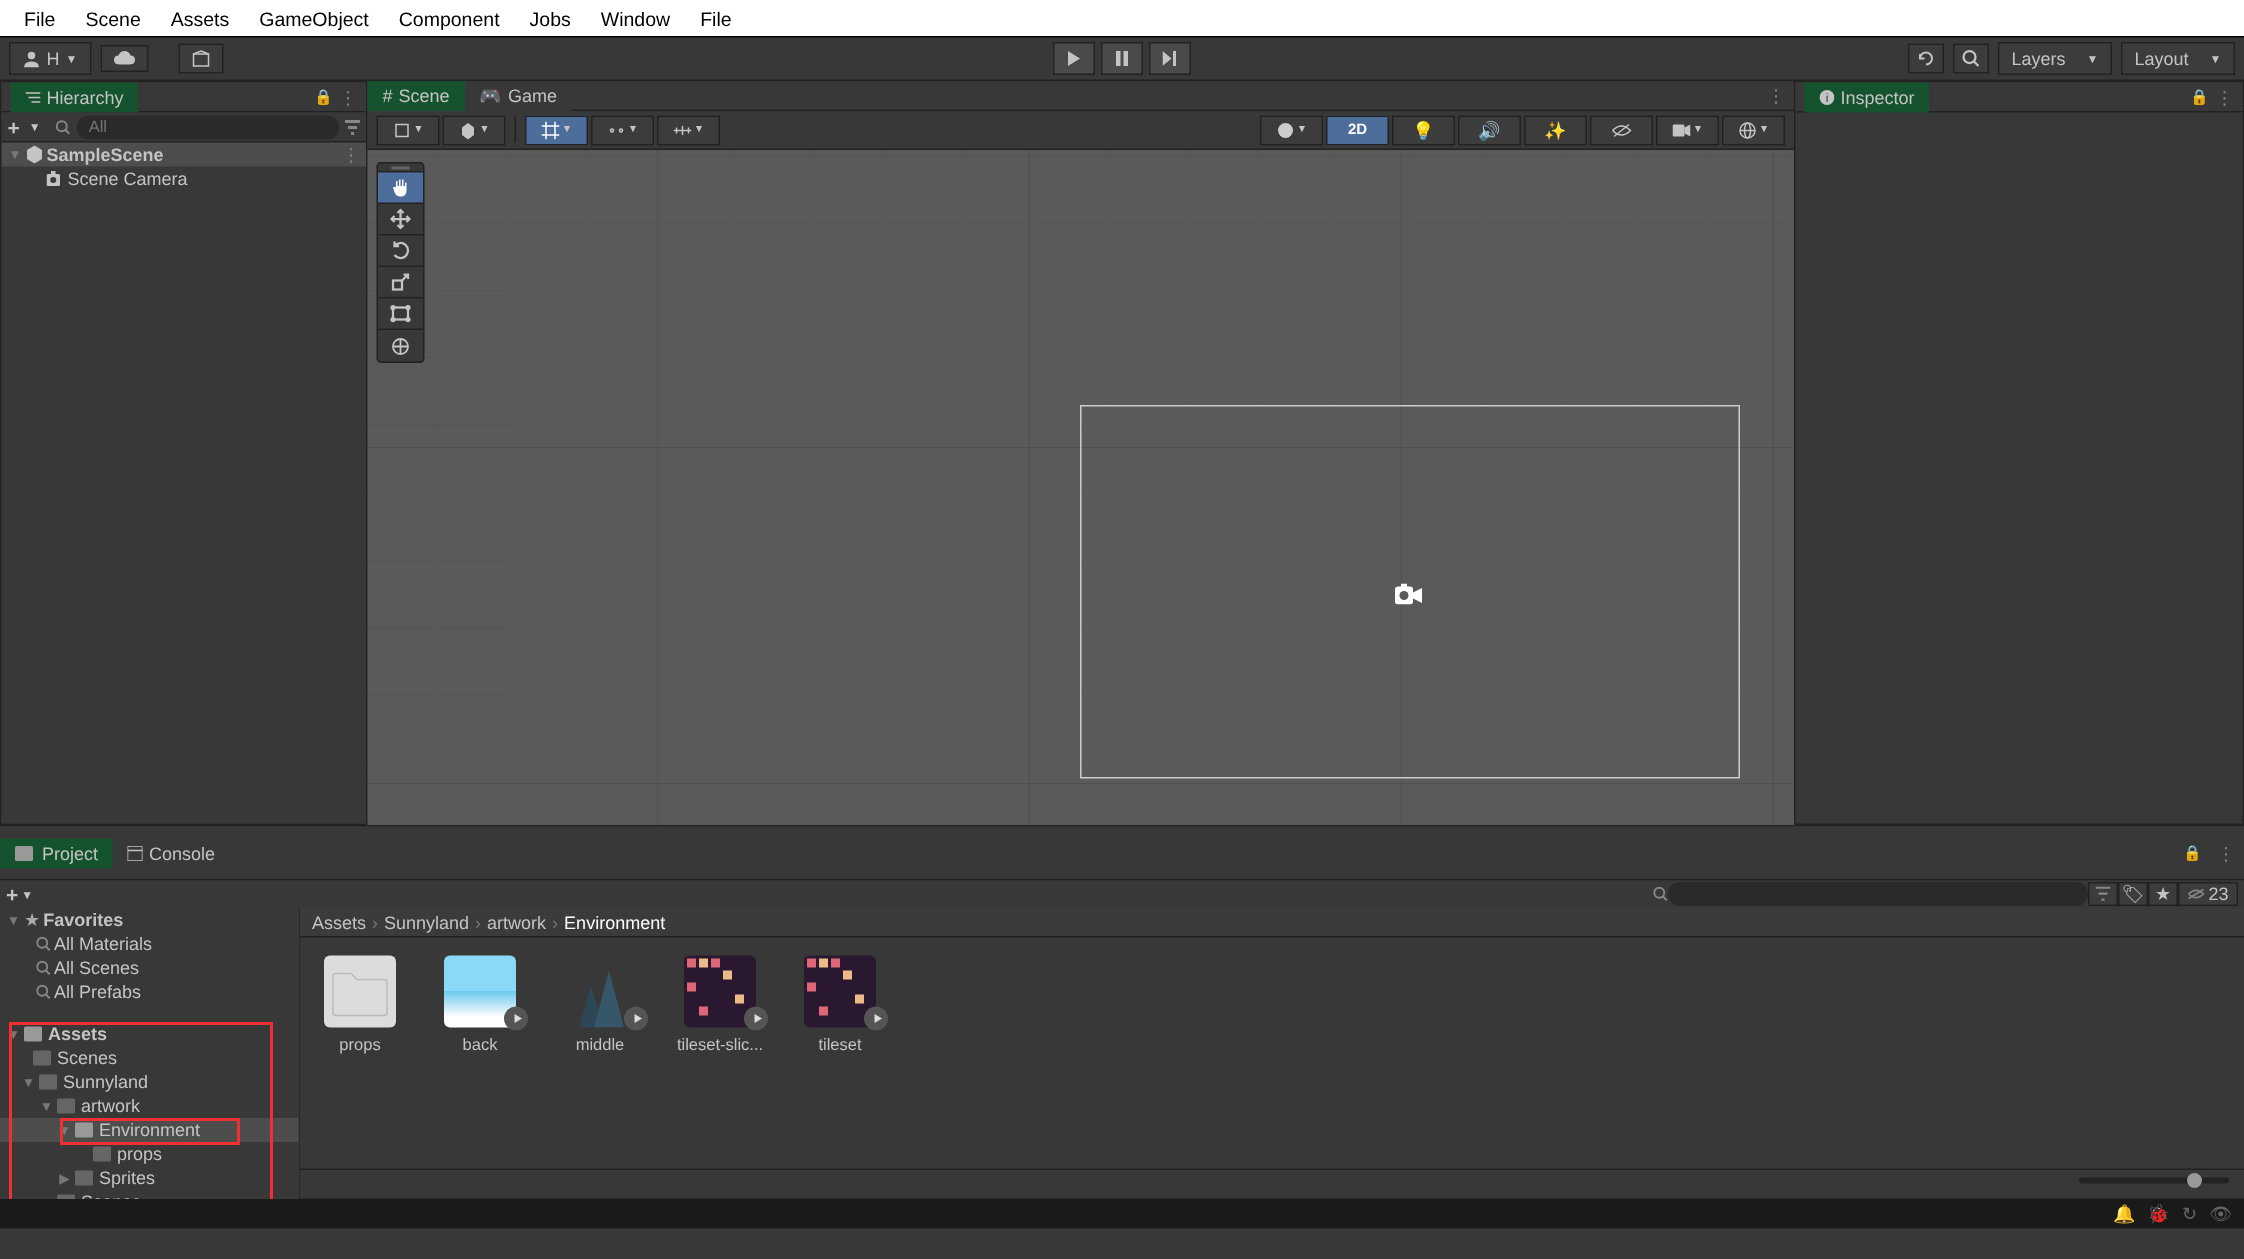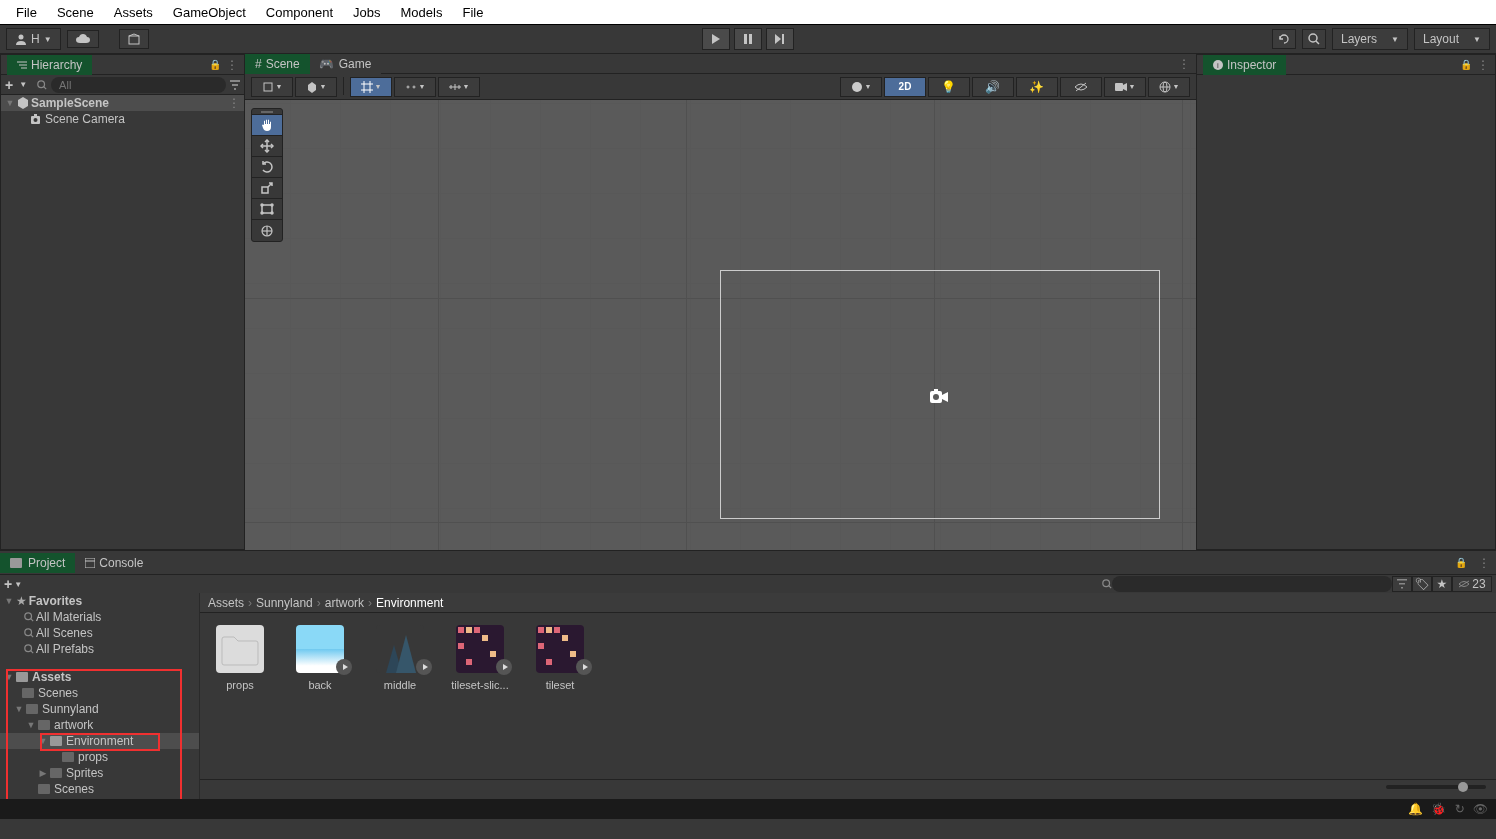--- a/index.html
+++ b/index.html
@@ -33,21 +33,21 @@
 .grid-bg{position:absolute;inset:0;background-image:linear-gradient(#505050 1px,transparent 1px),linear-gradient(90deg,#505050 1px,transparent 1px);background-size:248px 224px;background-position:-55px -26px}
 .grid-bg2{position:absolute;inset:0;background-image:linear-gradient(#555 1px,transparent 1px),linear-gradient(90deg,#555 1px,transparent 1px);background-size:50px 45px;background-position:-5px 3px;opacity:0.3}
 .camera-rect{position:absolute;left:475px;top:170px;width:440px;height:249px;border:1px solid #ccc}
 .camera-icon{position:absolute;left:685px;top:289px;width:18px;height:14px}
 .scene-tools{position:absolute;left:6px;top:8px;width:32px;background:#383838;border:1px solid #222;border-radius:3px}
 .stool{width:30px;height:21px;display:flex;align-items:center;justify-content:center;cursor:pointer;border-bottom:1px solid #222}
 .stool.active{background:#4d6d9a}
 .stool:last-child{border-bottom:none}
 .inspector{width:300px}
 .bottom{height:249px;display:flex;flex-direction:column;border-top:1px solid #222}
-.bottom-tabs{height:24px;display:flex;align-items:center;background:#383838;border-bottom:1px solid #222}
+.bottom-tabs{height:36px;display:flex;align-items:center;background:#383838;border-bottom:1px solid #222}
 .bottom-toolbar{height:18px;display:flex;align-items:center;padding:0 4px;background:#383838}
 .bottom-content{flex:1;display:flex;overflow:hidden}
 .project-left{width:200px;background:#383838;overflow:auto;position:relative;border-right:1px solid #2a2a2a}
 .project-right{flex:1;display:flex;flex-direction:column;background:#383838}
 .breadcrumb{height:20px;display:flex;align-items:center;padding:0 8px;background:#3b3b3b;font-size:12px;gap:4px;border-bottom:1px solid #222}
 .breadcrumb .sep{color:#777}
 .breadcrumb .cur{color:#fff}
 .asset-grid{flex:1;padding:12px;display:flex;gap:24px;align-items:flex-start}
 .asset{width:56px;display:flex;flex-direction:column;align-items:center;gap:6px;cursor:pointer}
 .asset-thumb{width:48px;height:48px;background:#ccc;border-radius:4px;position:relative}
@@ -68,21 +68,21 @@
 </head>
 <body>
 
 <div class="menubar">
   <span>File</span>
   <span>Scene</span>
   <span>Assets</span>
   <span>GameObject</span>
   <span>Component</span>
   <span>Jobs</span>
-  <span>Models</span>
+  <span>Window</span>
   <span>File</span>
 </div>
 
 <div class="toolbar">
   <div class="toolbar-left">
     <div class="tb-btn" style="gap:4px">
       <svg width="12" height="12" viewBox="0 0 12 12">
           <circle cx="6" cy="4" r="2.5" fill="#c4c4c4"></circle>
           <path d="M1 12 Q1 8 6 8 Q11 8 11 12" fill="#c4c4c4"></path>
         </svg>

